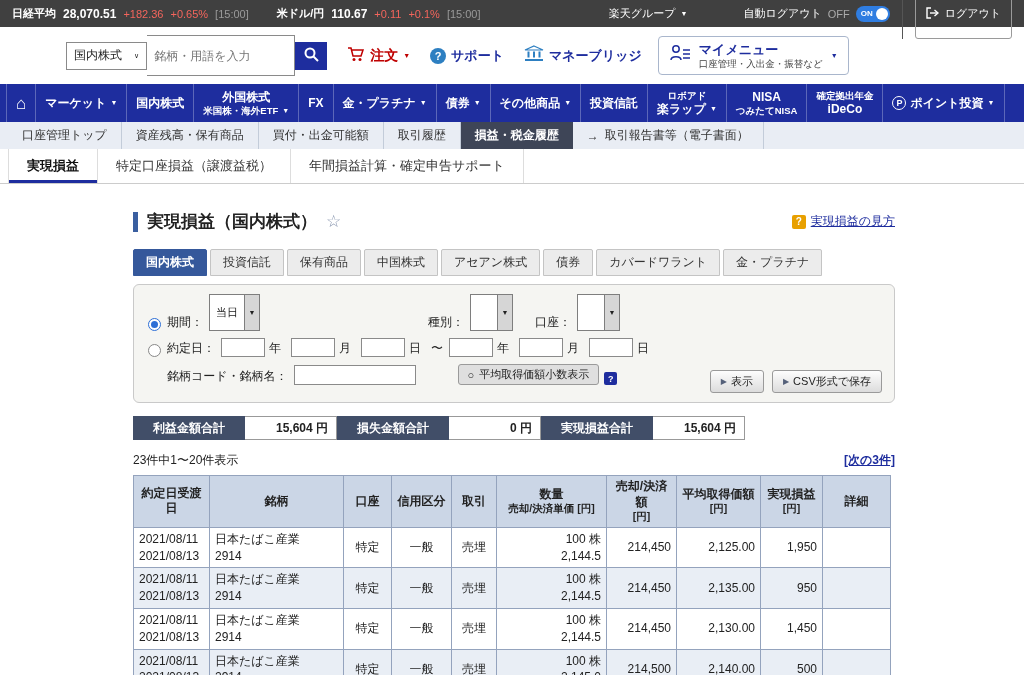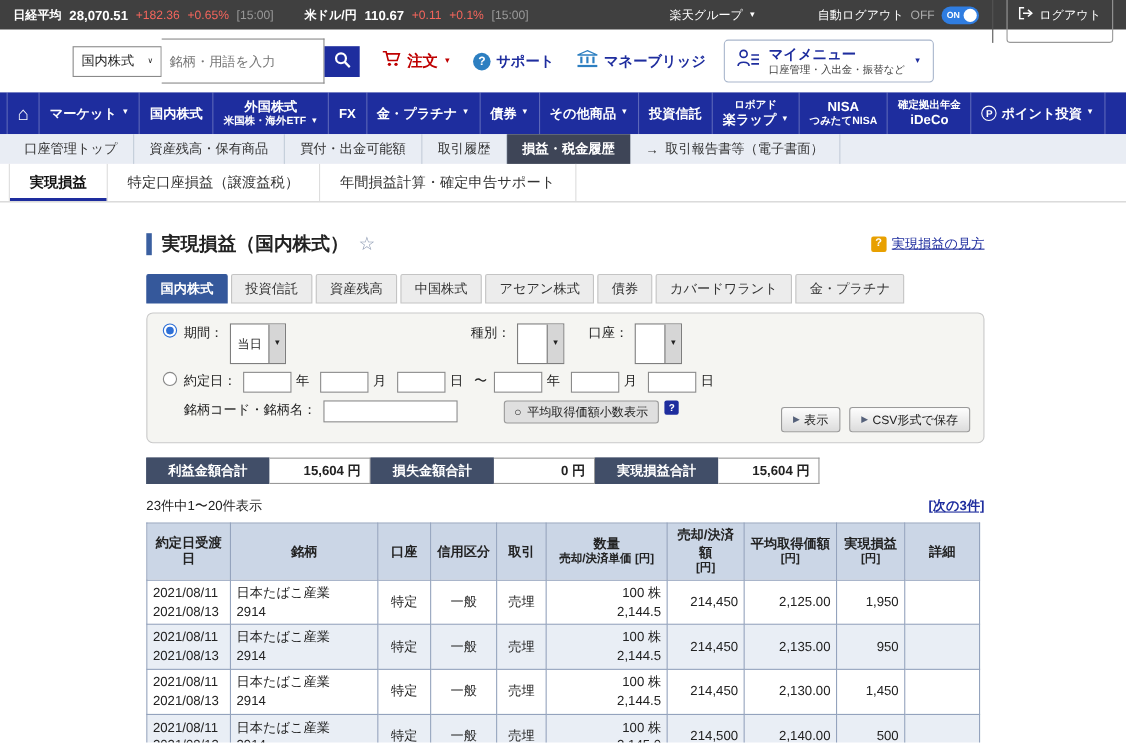--- a/index.html
+++ b/index.html
@@ -85,21 +85,21 @@
   .q-square { width: 14px; height: 14px; background: #e8a000; color: #fff; font-size: 10px;
               font-weight: bold; display: flex; align-items: center; justify-content: center; border-radius: 2px; }
   .help-link { color: #1e2d9e; font-size: 12px; text-decoration: underline; cursor: pointer; }
   .cat-tabs { display: flex; gap: 3px; margin-bottom: 8px; align-items: flex-end; }
   .cat-tab { background: #ececec; border: 1px solid #c4c4c4; padding: 4px 12px; font-size: 12px;
              color: #333; border-radius: 2px 2px 0 0; cursor: pointer; }
   .cat-tab.active { background: #35589b; color: #fff; font-weight: bold; border-color: #35589b; }
   
   .filter-box { border: 1px solid #c9c9c9; background: #f5f5f2; border-radius: 6px;
                 padding: 9px 14px 10px; position: relative; }
-  .f-row { display: flex; align-items: flex-start; margin-bottom: 7px; font-size: 12px; color: #222; }
+  .f-row { display: flex; align-items: flex-end; margin-bottom: 7px; font-size: 12px; color: #222; }
   .f-row:last-child { margin-bottom: 0; }
   .radio { width: 13px; height: 13px; border-radius: 50%; border: 1px solid #888; background: #fff;
            display: inline-flex; align-items: center; justify-content: center; margin-right: 6px; cursor: pointer; flex: none; }
   .radio.sel { border-color: #2e6fd6; }
   .radio.sel::after { content: ""; width: 7px; height: 7px; border-radius: 50%; background: #2e6fd6; }
   .f-label { margin-right: 6px; }
   .mini-select { border: 1px solid #7e7e7e; background: #fff; display: inline-flex; align-items: stretch;
                  height: 37px; font-size: 11px; cursor: pointer; }
   .ms-text { padding: 0 6px; display: flex; align-items: center; min-width: 26px; }
   .ms-caret { width: 15px; background: #d6d6d6; border-left: 1px solid #7e7e7e; display: flex;
@@ -347,21 +347,21 @@
     <span class="star-icon">☆</span>
     <span class="help-area">
       <span class="q-square">?</span>
       <span class="help-link">実現損益の見方</span>
     </span>
   </div>
 
   <div class="cat-tabs">
     <span class="cat-tab active">国内株式</span>
     <span class="cat-tab">投資信託</span>
-    <span class="cat-tab">資産残高</span>
+    <span class="cat-tab">保有商品</span>
     <span class="cat-tab">中国株式</span>
     <span class="cat-tab">アセアン株式</span>
     <span class="cat-tab">債券</span>
     <span class="cat-tab">カバードワラント</span>
     <span class="cat-tab">金・プラチナ</span>
   </div>
 
   <div class="filter-box">
     <div class="f-row">
       <span class="radio sel"></span>

